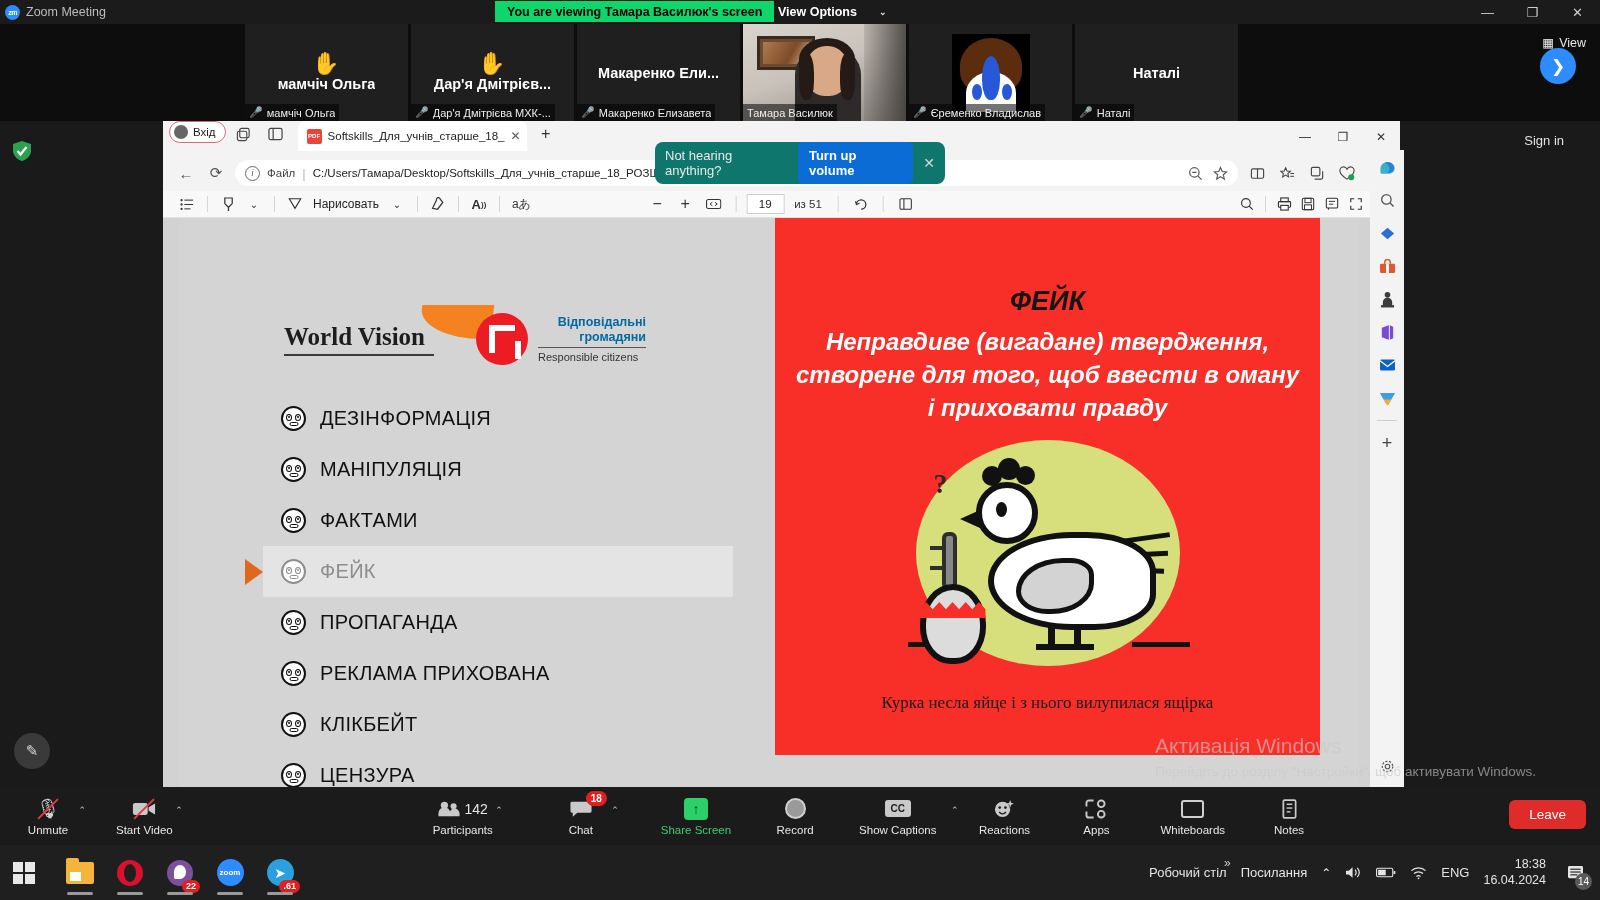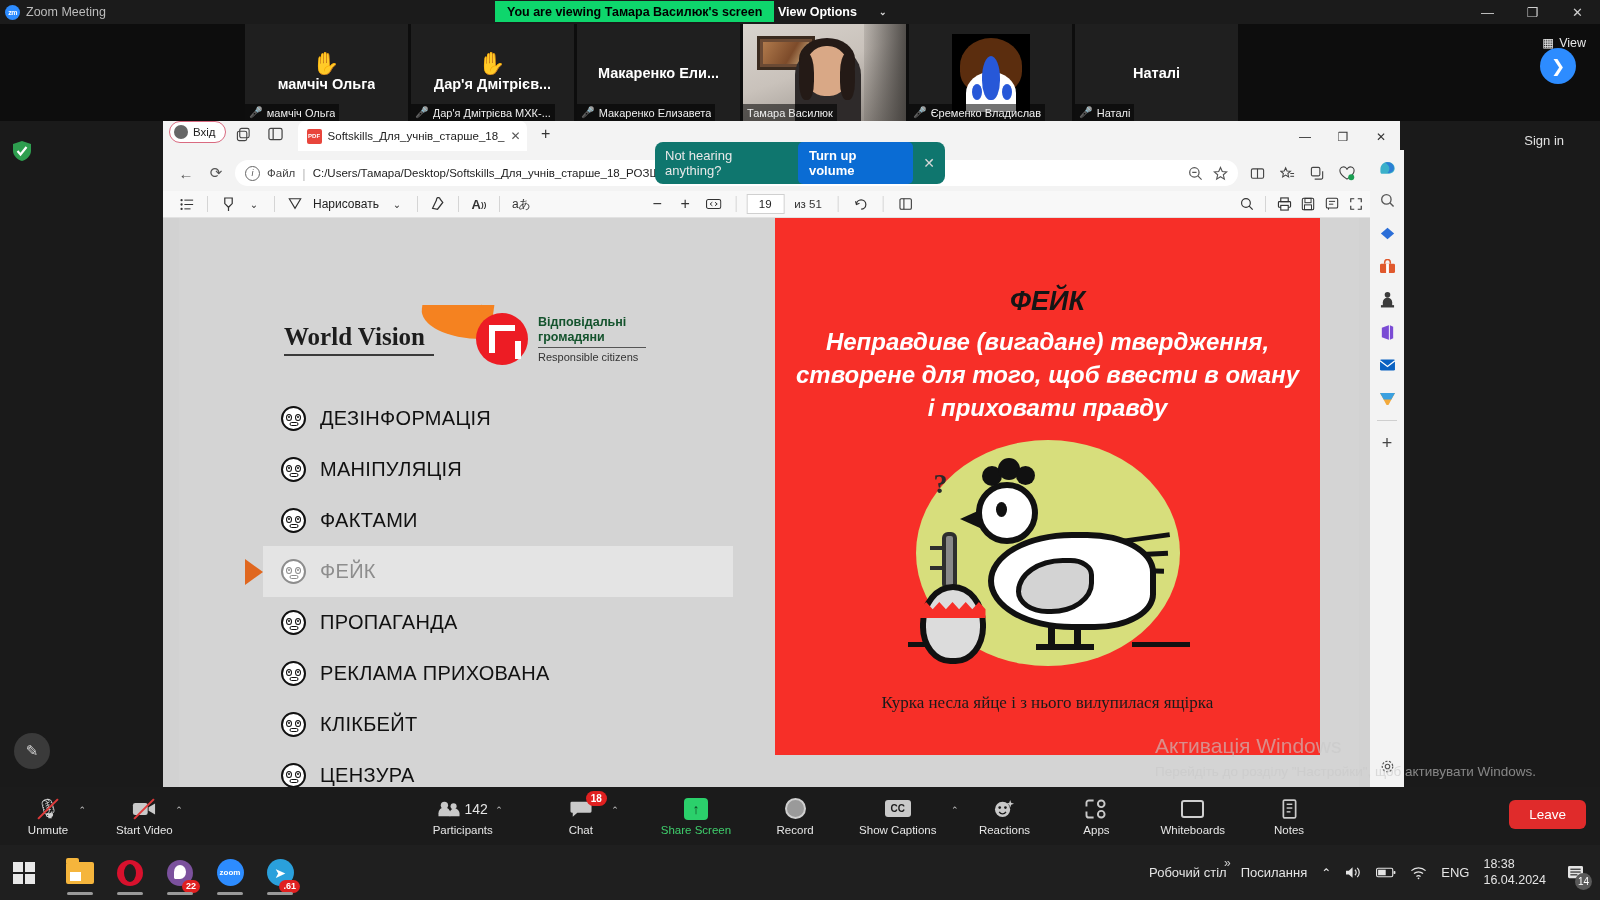--- a/index.html
+++ b/index.html
@@ -312,21 +312,21 @@
     position: relative; display: flex; align-items: center; justify-content: center;
   }
   .rc-g {
     width: 26px; height: 28px; border: 6px solid #fff; border-right: none;
     border-bottom: none; position: relative;
   }
   .rc-g:after {
     content: ""; position: absolute; right: -6px; top: 10px;
     width: 6px; height: 18px; background: #fff;
   }
-  .rc-txt1 { font-size: 12.5px; font-weight: bold; color: #14532d; line-height: 1.15; }
+  .rc-txt1 { font-size: 12.5px; font-weight: bold; color: #0369a1; line-height: 1.15; text-align: right; }
   .rc-rule { height: 1px; background: #555; margin: 3px 0; width: 108px; }
   .rc-txt2 { font-size: 11px; color: #333; }
 
   .term-list { position: absolute; left: 84px; top: 175px; width: 470px; }
   .term-row {
     position: relative; display: flex; align-items: center; gap: 14px;
     height: 51px; padding-left: 18px;
   }
   .term-row.sel { background: #e4e4e4; }
   .term-arrow {
@@ -627,21 +627,21 @@
     padding: 0 4px; line-height: 13px; height: 13px;
   }
   .tray {
     margin-left: auto; display: flex; align-items: center; gap: 14px;
     padding-right: 10px; color: #e4e4e4; font-size: 13px;
   }
   .tray-chev { position: relative; }
   .tray-chev .chv {
     position: absolute; right: -4px; top: -9px; font-size: 12px; color: #cfcfcf;
   }
-  .clock { text-align: left; line-height: 1.25; font-size: 12.5px; }
+  .clock { text-align: right; line-height: 1.25; font-size: 12.5px; }
   .notif {
     width: 30px; height: 30px; position: relative;
     display: flex; align-items: center; justify-content: center;
     color: #e4e4e4; font-size: 16px;
   }
   .notif-cnt {
     position: absolute; right: -2px; bottom: -2px; width: 17px; height: 17px;
     border-radius: 50%; background: #5a5a5a; color: #fff; font-size: 10px;
     display: flex; align-items: center; justify-content: center;
   }

